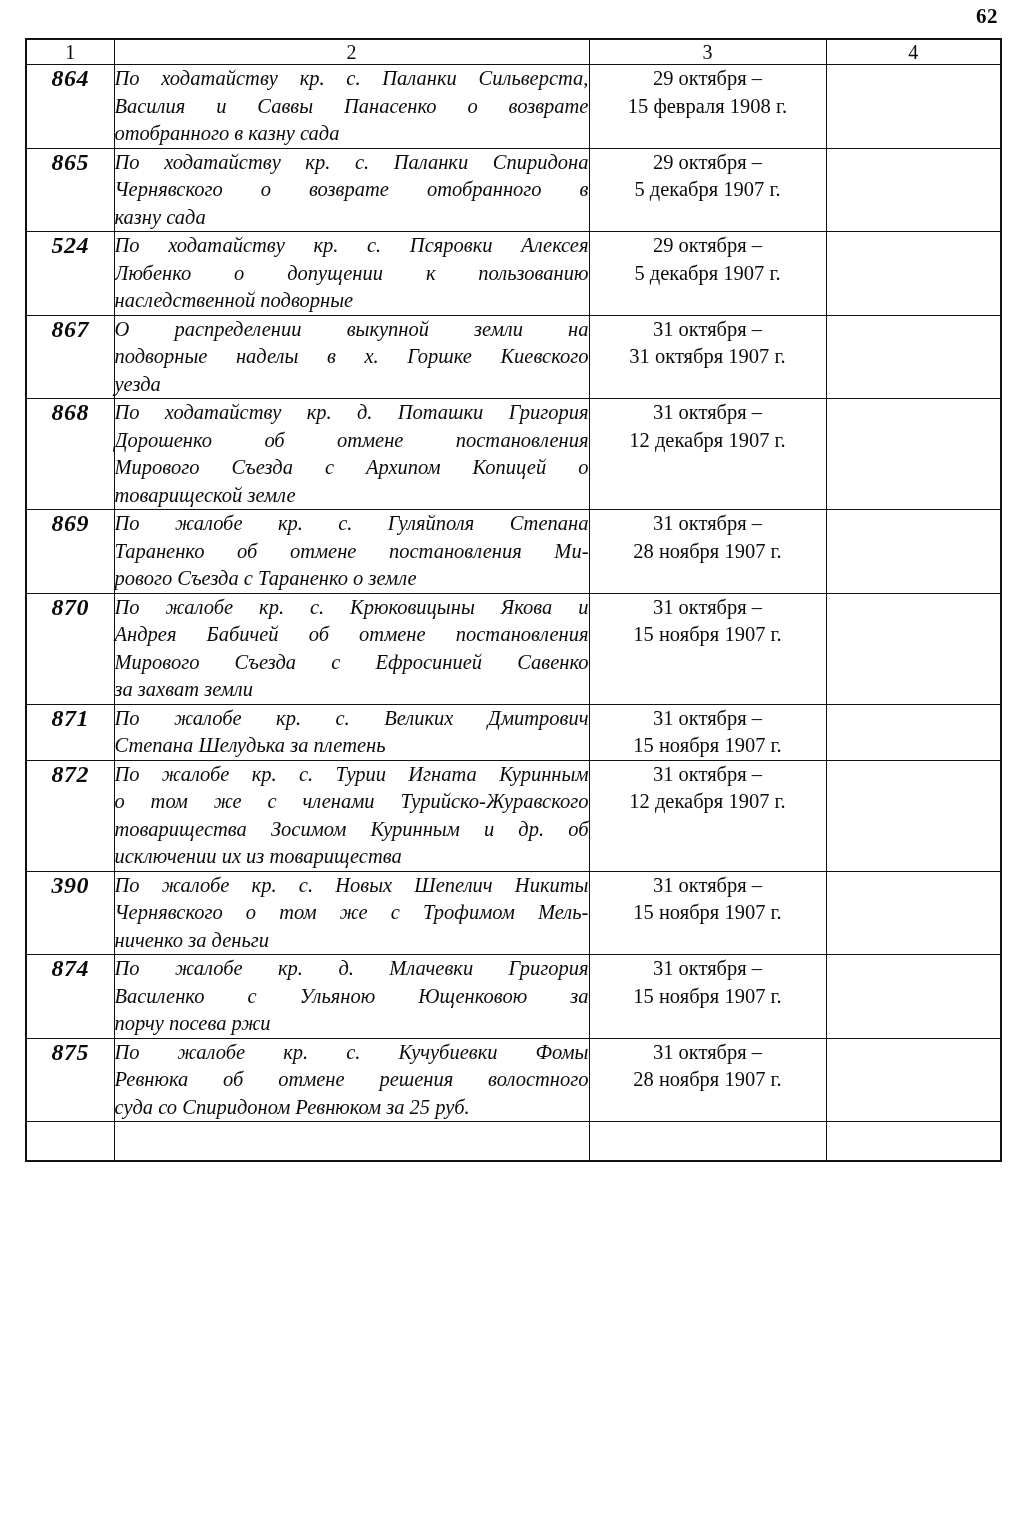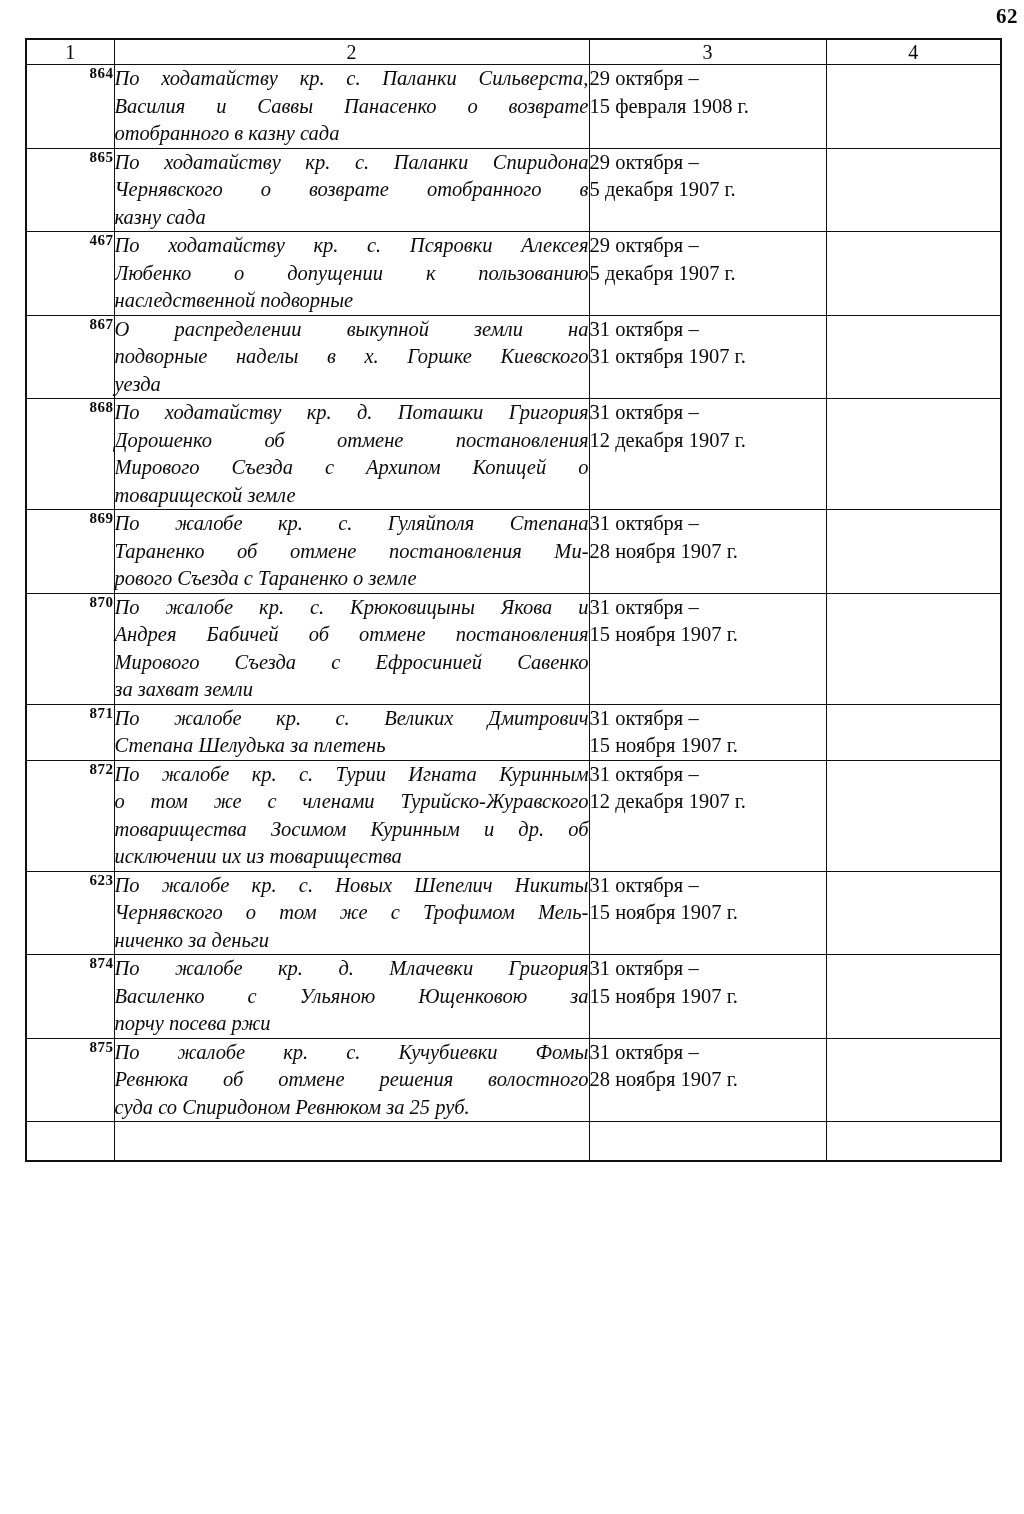--- a/index.html
+++ b/index.html
@@ -14,21 +14,21 @@
     position: relative;
     font-family: "Liberation Serif", "DejaVu Serif", serif;
     color: #0a0a0a;
     overflow: hidden;
   }
 
   
   .page-folio {
     position: absolute;
     top: 6px;
-    right: 6px;
+    right: 26px;
     font-size: 21px;
     font-weight: 700;
     letter-spacing: .5px;
     line-height: 1;
   }
 
   
   .register {
     position: absolute;
     left: 25px;
@@ -55,25 +55,26 @@
     text-align: center;
     font-size: 20px;
     font-weight: 400;
     height: 24px;
     line-height: 24px;
     border-bottom-width: 2.2px;
   }
 
   
   .cell-num {
-    text-align: right;
-    font-size: 15px;
+    text-align: center;
+    font-size: 24px;
     font-weight: 700;
     padding-top: 14px;
     letter-spacing: .5px;
+    font-style: italic;
   }
   .cell-body {
     font-size: 20.5px;
     line-height: 27.5px;
     text-align: justify;
     text-justify: inter-word;
     padding: 14px 10px 12px 12px;
     hyphens: none;
   }
   .cell-body .ln {
@@ -81,21 +82,21 @@
     white-space: nowrap;
     font-style: italic;
   }
   
   .cell-body .ln.j {
     display: flex;
     justify-content: space-between;
     white-space: nowrap;
   }
   .cell-dates {
-    text-align: left;
+    text-align: center;
     font-size: 20.5px;
     line-height: 27.5px;
     padding-top: 14px;
     white-space: nowrap;
     margin-top: 28px;
   }
   .cell-dates .ln { display: block; }
   .cell-notes { }
 
   
@@ -172,21 +173,21 @@
           </span>
           <span class="ln">казну сада</span>
         </td>
         <td class="cell-dates">
           <span class="ln">29 октября –</span>
           <span class="ln">5 декабря 1907 г.</span>
         </td>
         <td class="cell-notes"></td>
       </tr>
       <tr class="entry-row">
-        <td class="cell-num">467</td>
+        <td class="cell-num">524</td>
         <td class="cell-body">
           <span class="ln j">
             <span>По</span>
             <span>ходатайству</span>
             <span>кр.</span>
             <span>с.</span>
             <span>Псяровки</span>
             <span>Алексея</span>
           </span>
           <span class="ln j">
@@ -372,21 +373,21 @@
           </span>
           <span class="ln">исключении их из товарищества</span>
         </td>
         <td class="cell-dates">
           <span class="ln">31 октября –</span>
           <span class="ln">12 декабря 1907 г.</span>
         </td>
         <td class="cell-notes"></td>
       </tr>
       <tr class="entry-row">
-        <td class="cell-num">623</td>
+        <td class="cell-num">390</td>
         <td class="cell-body">
           <span class="ln j">
             <span>По</span>
             <span>жалобе</span>
             <span>кр.</span>
             <span>с.</span>
             <span>Новых</span>
             <span>Шепелич</span>
             <span>Никиты</span>
           </span>

